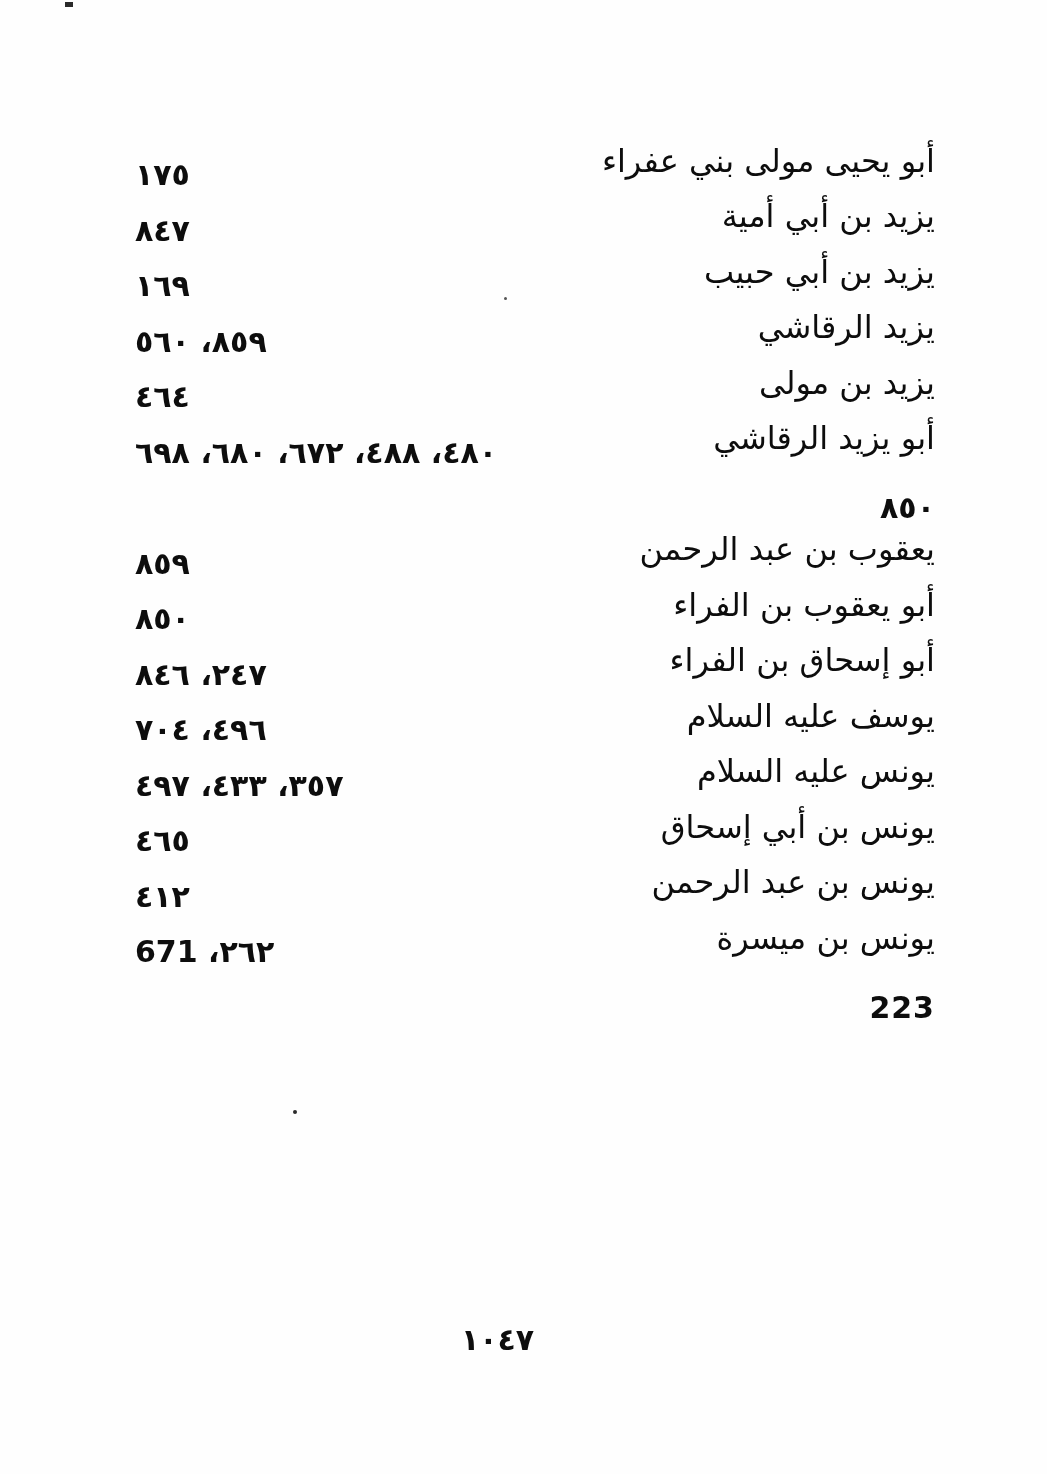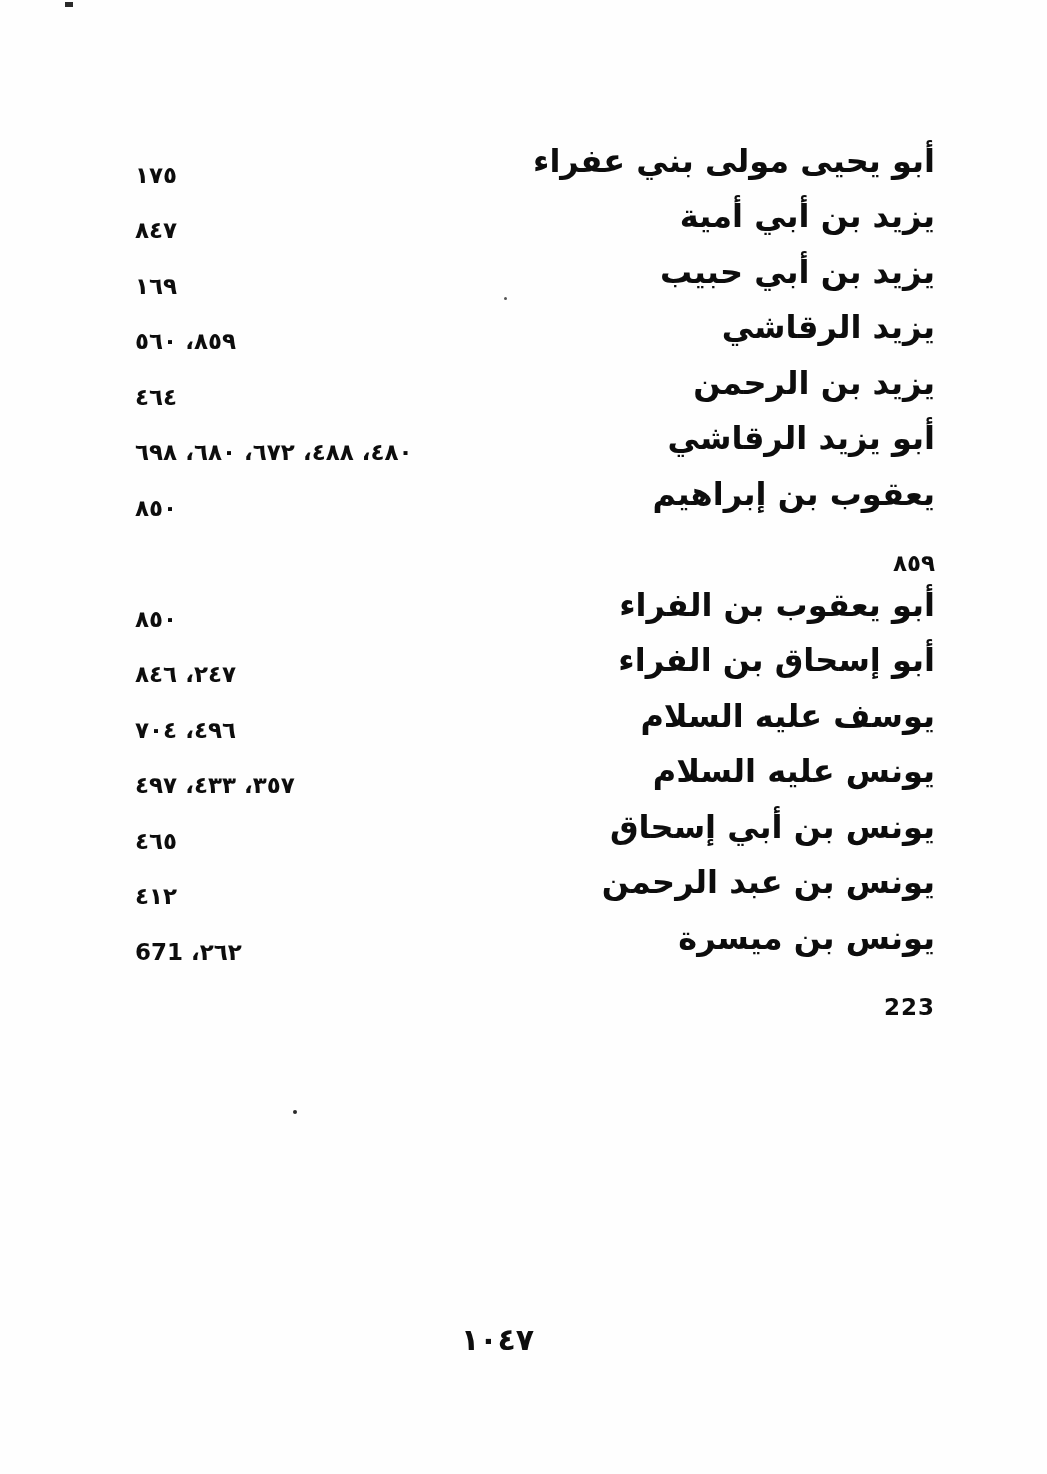--- a/index.html
+++ b/index.html
@@ -26,27 +26,27 @@
     direction: rtl;
     display: flex;
     justify-content: space-between;
     align-items: center;
     height: 55.5px;
     padding: 0 112px 0 135px;
   }
   .entry-name {
     direction: rtl;
     font-size: 32px;
-    font-weight: bold;
+    font-weight: normal;
     letter-spacing: 0;
     white-space: nowrap;
   }
   .entry-pages {
     direction: rtl;
-    font-size: 23px;
+    font-size: 30px;
     font-weight: bold;
     white-space: nowrap;
     letter-spacing: 1px;
     margin-top: 28px;
   }
   .page-footer {
     position: absolute;
     top: 1322px;
     left: -26px;
     width: 100%;
@@ -85,35 +85,35 @@
     <span class="entry-name" lang="ar">يزيد بن أبي حبيب</span>
     <span class="entry-pages" lang="ar">١٦٩</span>
   </div>
 
   <div class="entry-row">
     <span class="entry-name" lang="ar">يزيد الرقاشي</span>
     <span class="entry-pages" lang="ar">٨٥٩، ٥٦٠</span>
   </div>
 
   <div class="entry-row">
-    <span class="entry-name" lang="ar">يزيد بن الرحمن</span>
+    <span class="entry-name" lang="ar">يزيد بن مولى</span>
     <span class="entry-pages" lang="ar">٤٦٤</span>
   </div>
 
   <div class="entry-row">
     <span class="entry-name" lang="ar">أبو يزيد الرقاشي</span>
     <span class="entry-pages" lang="ar">٤٨٠، ٤٨٨، ٦٧٢، ٦٨٠، ٦٩٨</span>
   </div>
 
   <div class="entry-row">
-    <span class="entry-name" lang="ar">يعقوب بن إبراهيم</span>
     <span class="entry-pages" lang="ar">٨٥٠</span>
   </div>
 
   <div class="entry-row">
+    <span class="entry-name" lang="ar">يعقوب بن عبد الرحمن</span>
     <span class="entry-pages" lang="ar">٨٥٩</span>
   </div>
 
   <div class="entry-row">
     <span class="entry-name" lang="ar">أبو يعقوب بن الفراء</span>
     <span class="entry-pages" lang="ar">٨٥٠</span>
   </div>
 
   <div class="entry-row">
     <span class="entry-name" lang="ar">أبو إسحاق بن الفراء</span>

